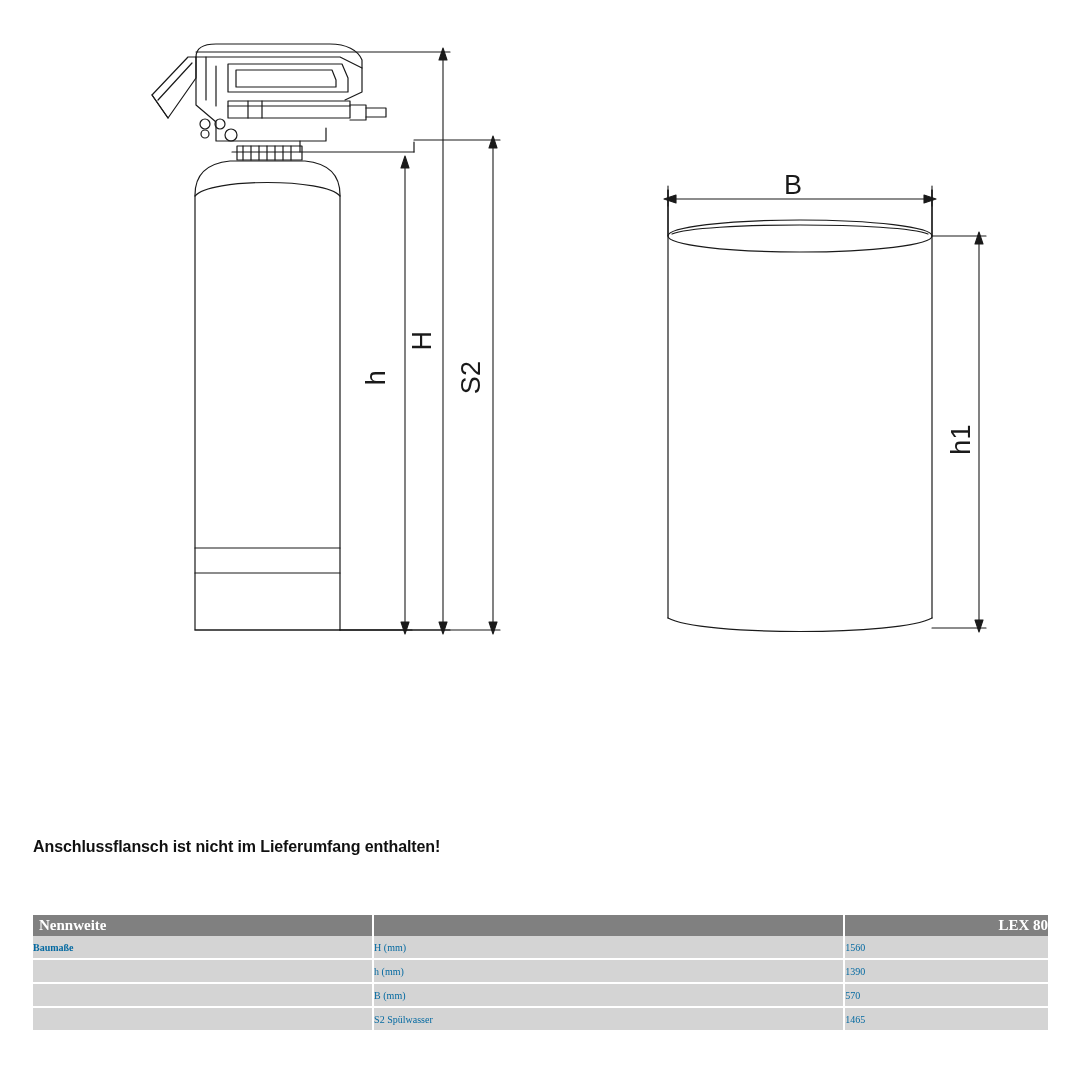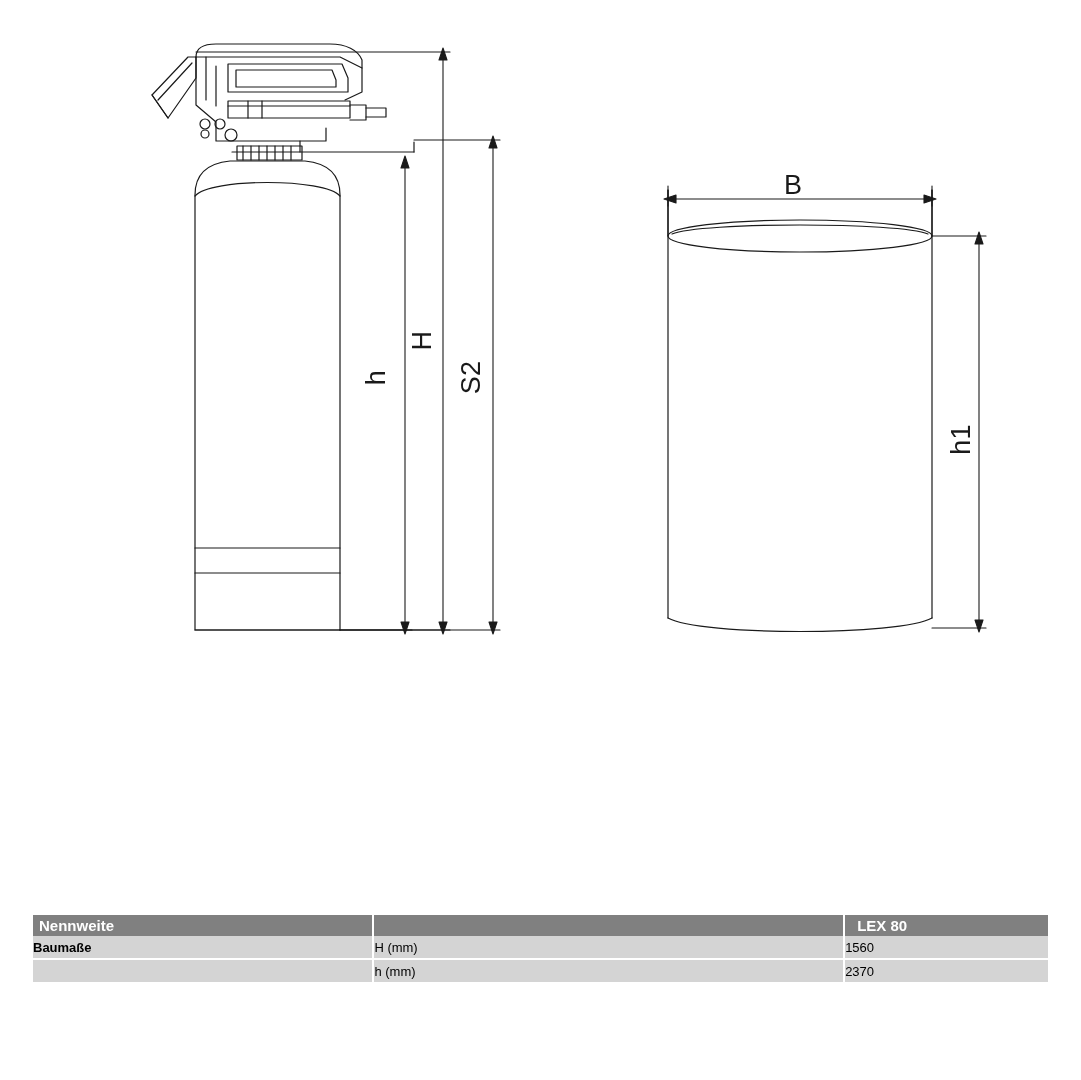--- a/index.html
+++ b/index.html
@@ -65,20 +65,21 @@
   }
 
   
   .spec-table {
     position: absolute;
     left: 33px;
     top: 915px;
     width: 1015px;
     border-collapse: collapse;
     font-size: 15px;
+    font-family: Liberation Serif, serif;
   }
   .spec-table td, .spec-table th {
     padding: 0;
     margin: 0;
   }
   .hdr-row th {
     background: #808080;
     color: #ffffff;
     font-weight: bold;
     height: 21px;
@@ -87,29 +88,29 @@
     border-right: 2px solid #ffffff;
   }
   .hdr-row th.hdr-label {
     padding-left: 6px;
     width: 340px;
   }
   .hdr-row th.hdr-mid {
     width: 480px;
   }
   .hdr-row th.hdr-model {
-    text-align: left;
+    text-align: right;
     border-right: none;
     width: 195px;
     padding-left: 12px;
   }
   .body-row td {
     height: 22px;
-    font-size: 13px;
-    color: #000000;
+    font-size: 10px;
+    color: #0369a1;
     border-bottom: 2px solid #ffffff;
     border-right: 2px solid #ffffff;
     margin-left: 27px;
   }
   .cell-left {
     background: #d4d4d4;
     padding-left: 6px;
     width: 340px;
   }
   .cell-left.bold {
@@ -238,36 +239,47 @@
       </g>
     </svg>
 
     <div class="dim-label rot dim-h-small">h</div>
     <div class="dim-label rot dim-h-big">H</div>
     <div class="dim-label rot dim-s2">S2</div>
     <div class="dim-label rot dim-h1">h1</div>
     <div class="dim-label dim-b">B</div>
   </div>
 
+  <div class="note">Anschlussflansch ist nicht im Lieferumfang enthalten!</div>
 
   <table class="spec-table">
     <thead>
       <tr class="hdr-row">
         <th class="hdr-label">Nennweite</th>
         <th class="hdr-mid"></th>
         <th class="hdr-model">LEX 80</th>
       </tr>
     </thead>
     <tbody>
       <tr class="body-row">
         <td class="cell-left bold">Baumaße</td>
         <td class="cell-mid">H (mm)</td>
         <td class="cell-val">1560</td>
       </tr>
       <tr class="body-row">
         <td class="cell-left"></td>
         <td class="cell-mid">h (mm)</td>
-        <td class="cell-val">2370</td>
+        <td class="cell-val">1390</td>
+      </tr>
+      <tr class="body-row">
+        <td class="cell-left"></td>
+        <td class="cell-mid">B (mm)</td>
+        <td class="cell-val">570</td>
+      </tr>
+      <tr class="body-row">
+        <td class="cell-left"></td>
+        <td class="cell-mid">S2 Spülwasser</td>
+        <td class="cell-val">1465</td>
       </tr>
     </tbody>
   </table>
 
 </div>
 
 </body></html>

